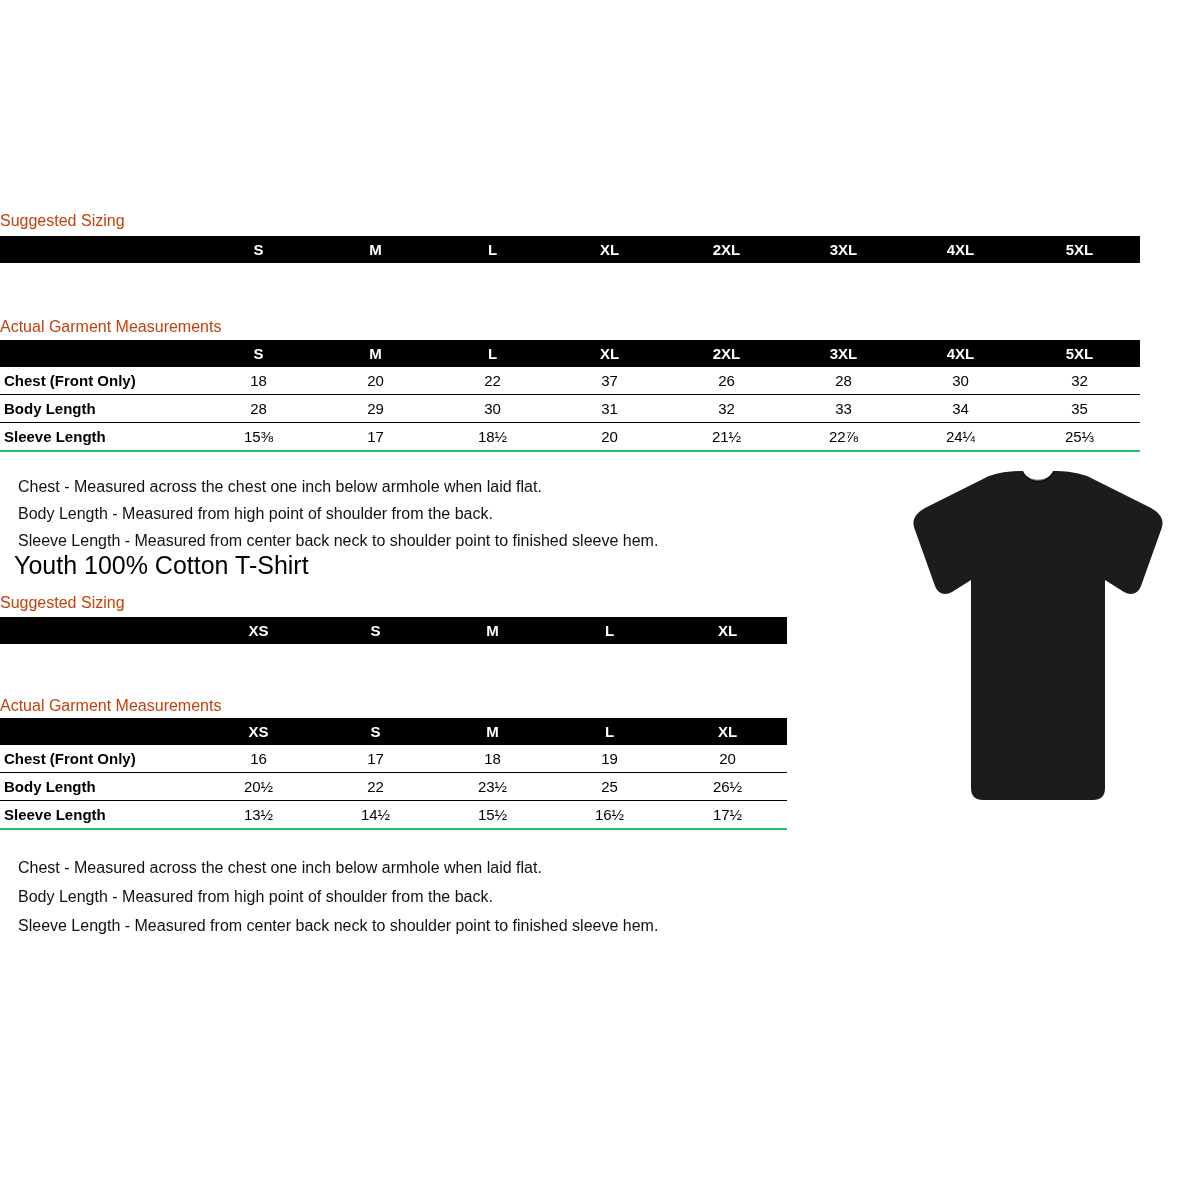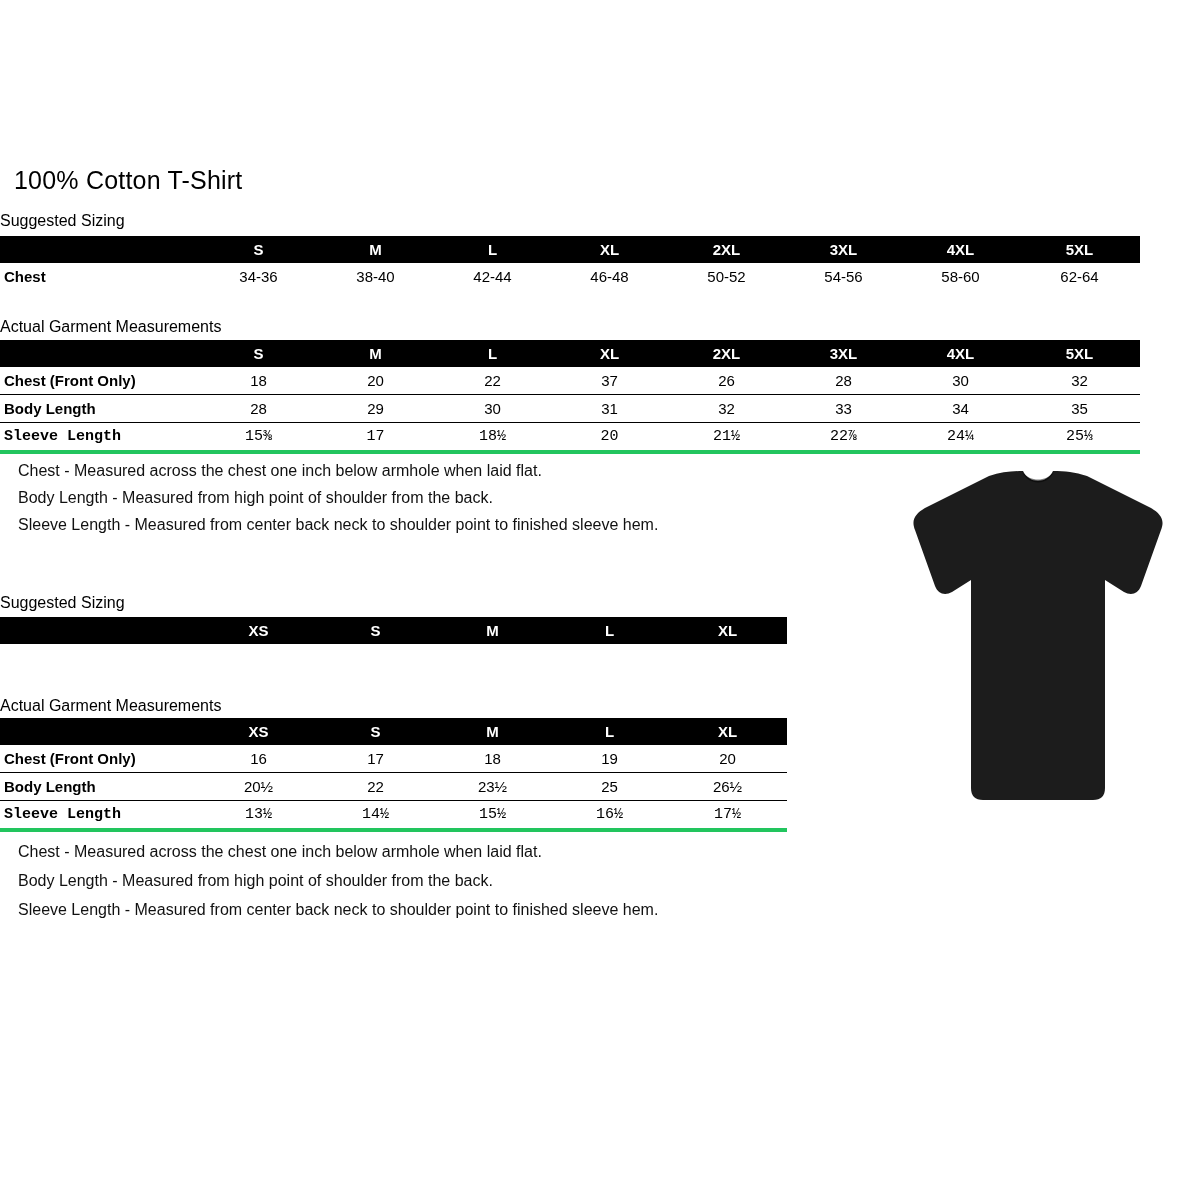--- a/index.html
+++ b/index.html
@@ -48,21 +48,21 @@
     font-size: 26px;
     font-weight: bold;
     letter-spacing: 4px;
     font-family: "DejaVu Sans", sans-serif;
   }
 
   
   .sub-label {
     position: absolute;
     font-size: 16px;
-    color: #000000;
+    color: #c2410c;
     white-space: nowrap;
   }
 
   
   table.size-table {
     position: absolute;
     border-collapse: collapse;
     table-layout: fixed;
   }
   table.size-table td {
@@ -90,30 +90,30 @@
     font-size: 15px;
   }
   .cell {
     text-align: center;
     font-size: 15px;
   }
   .ruled tr.data-row td {
     border-bottom: 1px solid #000000;
   }
   .ruled tr.data-row.last td {
-    border-bottom: 4px solid #22c55e;
-    font-family: Liberation Mono, monospace;
+    border-bottom: 2px solid #22c55e;
   }
 
   
   .note {
     position: absolute;
     font-size: 16px;
     color: #111;
     white-space: nowrap;
+    margin-top: 16px;
   }
 
   
   .youth-title {
     position: absolute;
     left: 14px;
     top: 551px;
     font-size: 25px;
     font-weight: 500;
     white-space: nowrap;
@@ -126,21 +126,20 @@
     top: 470px;
     width: 290px;
     height: 340px;
   }
 </style>
 </head>
 <body>
 
 <div class="page">
 
-  <div class="adult-title">100% Cotton T-Shirt</div>
 
 
   <div class="sub-label" style="left:0px; top:212px;">Suggested Sizing</div>
 
   <table class="size-table" style="left:0px; top:236px; width:1140px;">
     <colgroup>
       <col style="width:200px">
         <col style="width:117px">
         <col style="width:117px">
         <col style="width:117px">
@@ -155,31 +154,20 @@
       <td class="first"></td>
       <td>S</td>
       <td>M</td>
       <td>L</td>
       <td>XL</td>
       <td>2XL</td>
       <td>3XL</td>
       <td>4XL</td>
       <td>5XL</td>
     </tr>
-    <tr class="data-row">
-      <td class="row-label">Chest</td>
-      <td class="cell">34-36</td>
-      <td class="cell">38-40</td>
-      <td class="cell">42-44</td>
-      <td class="cell">46-48</td>
-      <td class="cell">50-52</td>
-      <td class="cell">54-56</td>
-      <td class="cell">58-60</td>
-      <td class="cell">62-64</td>
-    </tr>
   </tbody>
     </table>
 
   <div class="sub-label" style="left:0px; top:318px;">Actual Garment Measurements</div>
 
   <table class="size-table ruled" style="left:0px; top:340px; width:1140px;">
     <colgroup>
       <col style="width:200px">
         <col style="width:117px">
         <col style="width:117px">
@@ -235,20 +223,21 @@
       <td class="cell">24¼</td>
       <td class="cell">25⅓</td>
     </tr>
   </tbody>
     </table>
 
   <div class="note" style="left:18px; top:462px;">Chest - Measured across the chest one inch below armhole when laid flat.</div>
   <div class="note" style="left:18px; top:489px;">Body Length - Measured from high point of shoulder from the back.</div>
   <div class="note" style="left:18px; top:516px;">Sleeve Length - Measured from center back neck to shoulder point to finished sleeve hem.</div>
 
+  <div class="youth-title">Youth 100% Cotton T-Shirt</div>
 
   <div class="sub-label" style="left:0px; top:594px;">Suggested Sizing</div>
 
   <table class="size-table" style="left:0px; top:617px; width:787px;">
     <colgroup>
       <col style="width:200px">
         <col style="width:117px">
         <col style="width:117px">
       <col style="width:117px">
         <col style="width:117px">

